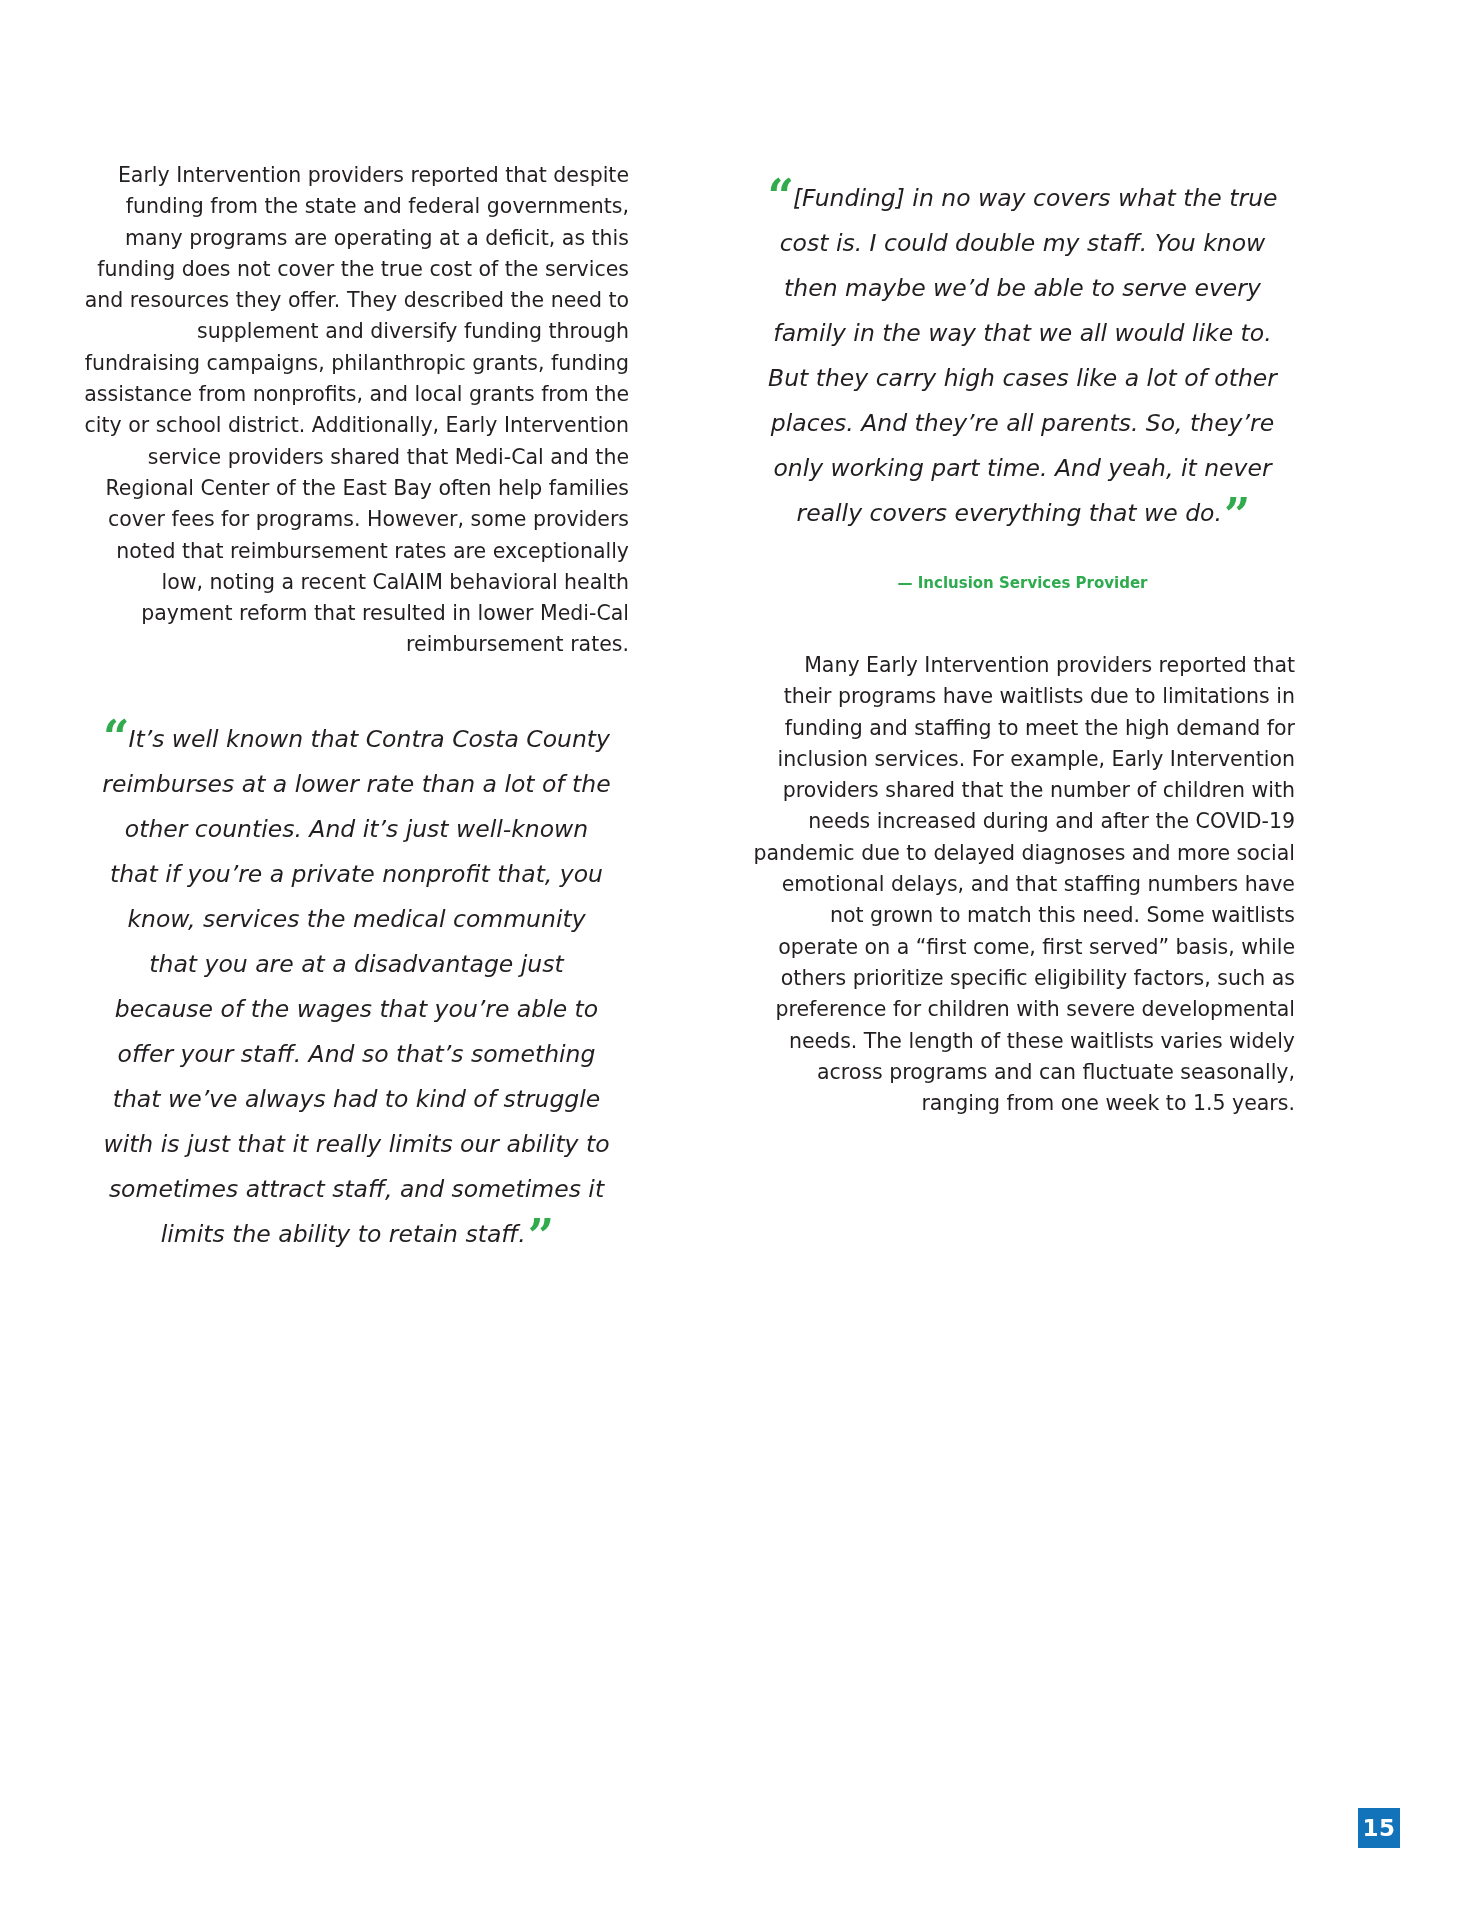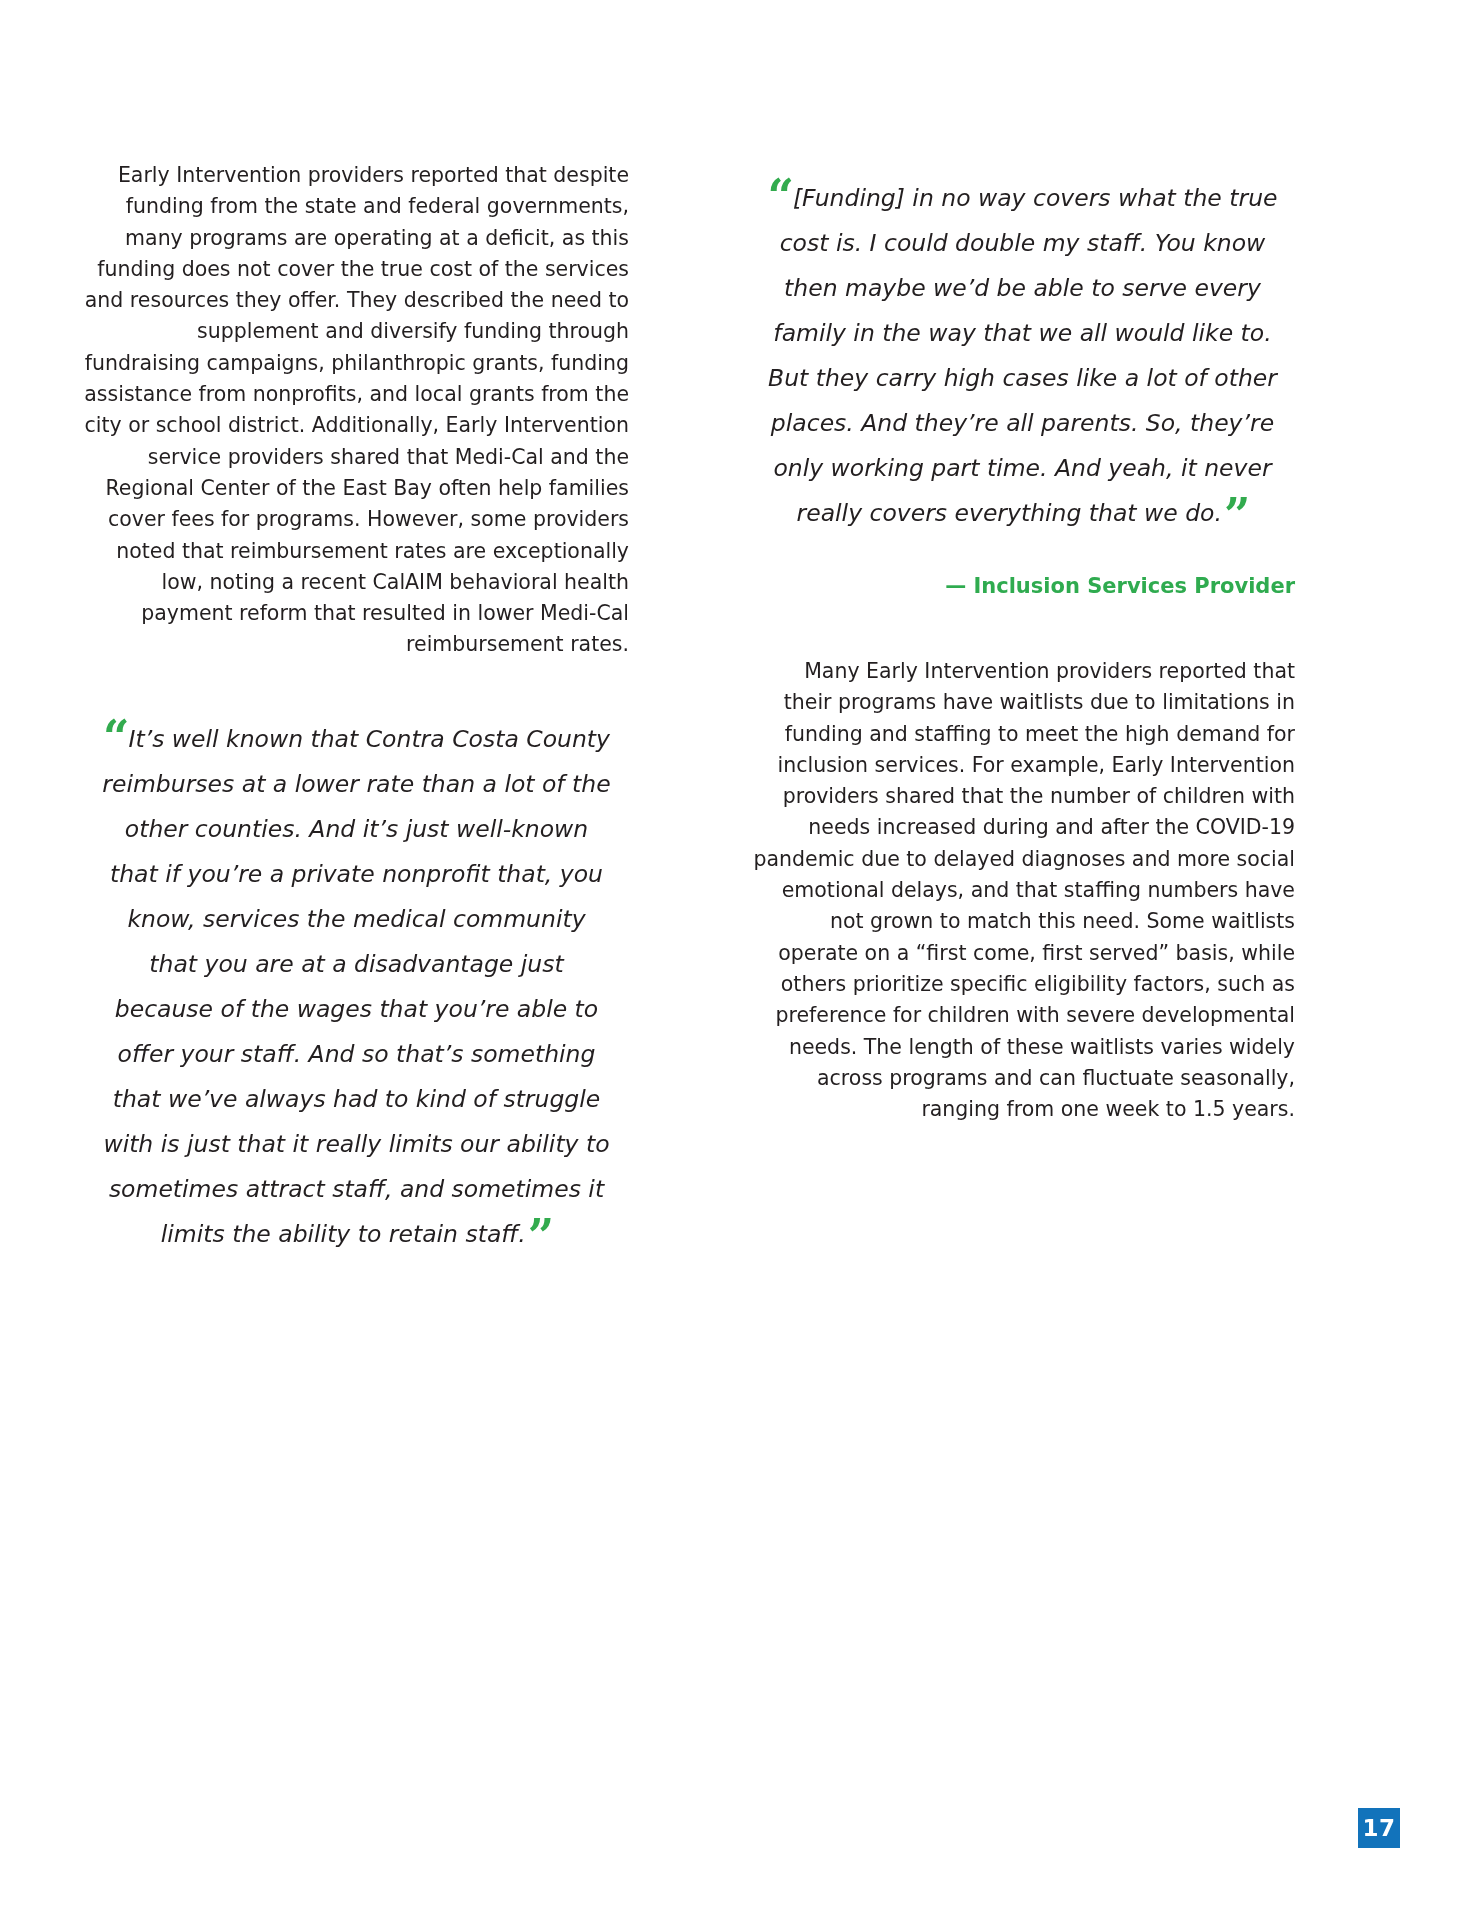--- a/index.html
+++ b/index.html
@@ -91,24 +91,24 @@
     font-size: 46px;
     line-height: 0;
     vertical-align: -6px;
     letter-spacing: -2px;
   }
   .qmark-open { margin-right: 1px; }
   .qmark-close { margin-left: 2px; vertical-align: -10px; }
 
   .attribution {
     font-family: "DejaVu Sans", sans-serif;
-    font-size: 21px;
+    font-size: 15px;
     font-weight: bold;
     color: #2fab4f;
-    text-align: right;
+    text-align: center;
     margin: 0;
   }
   .gap-40 { height: 40px; }
   .gap-22 { height: 22px; }
   .gap-58 { height: 58px; }
 
   
   .page-badge {
     position: absolute;
     right: 84px;
@@ -154,15 +154,15 @@
 
     <div class="gap-22"></div>
 
     <p class="attribution">— Inclusion Services Provider</p>
 
     <div class="gap-58"></div>
 
     <p class="body-text">Many Early Intervention providers reported that their programs have waitlists due to limitations in funding and staffing to meet the high demand for inclusion services. For example, Early Intervention providers shared that the number of children with needs increased during and after the COVID-19 pandemic due to delayed diagnoses and more social emotional delays, and that staffing numbers have not grown to match this need. Some waitlists operate on a “first come, first served” basis, while others prioritize specific eligibility factors, such as preference for children with severe developmental needs. The length of these waitlists varies widely across programs and can fluctuate seasonally, ranging from one week to 1.5 years.</p>
   </div>
 
-  <div class="page-badge">17</div>
+  <div class="page-badge">15</div>
 
 </div>
 
 </body></html>

